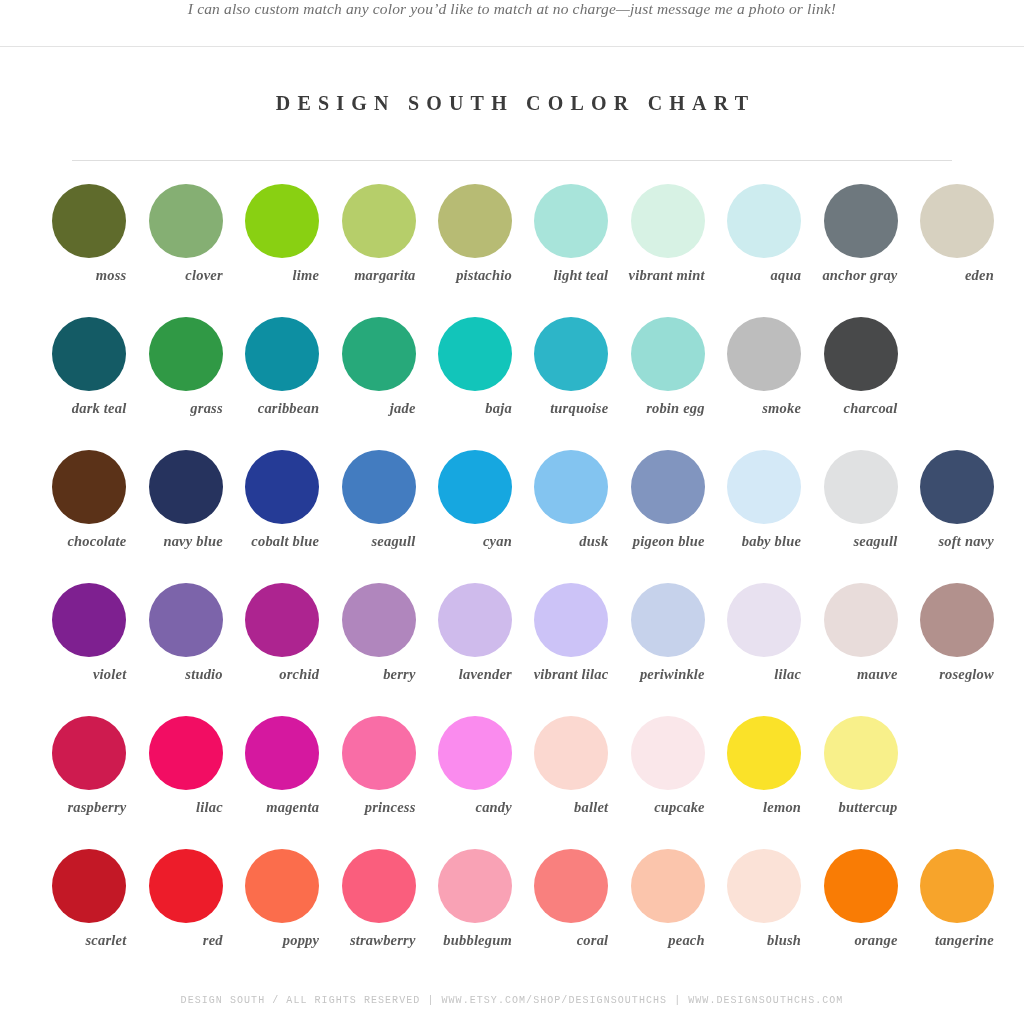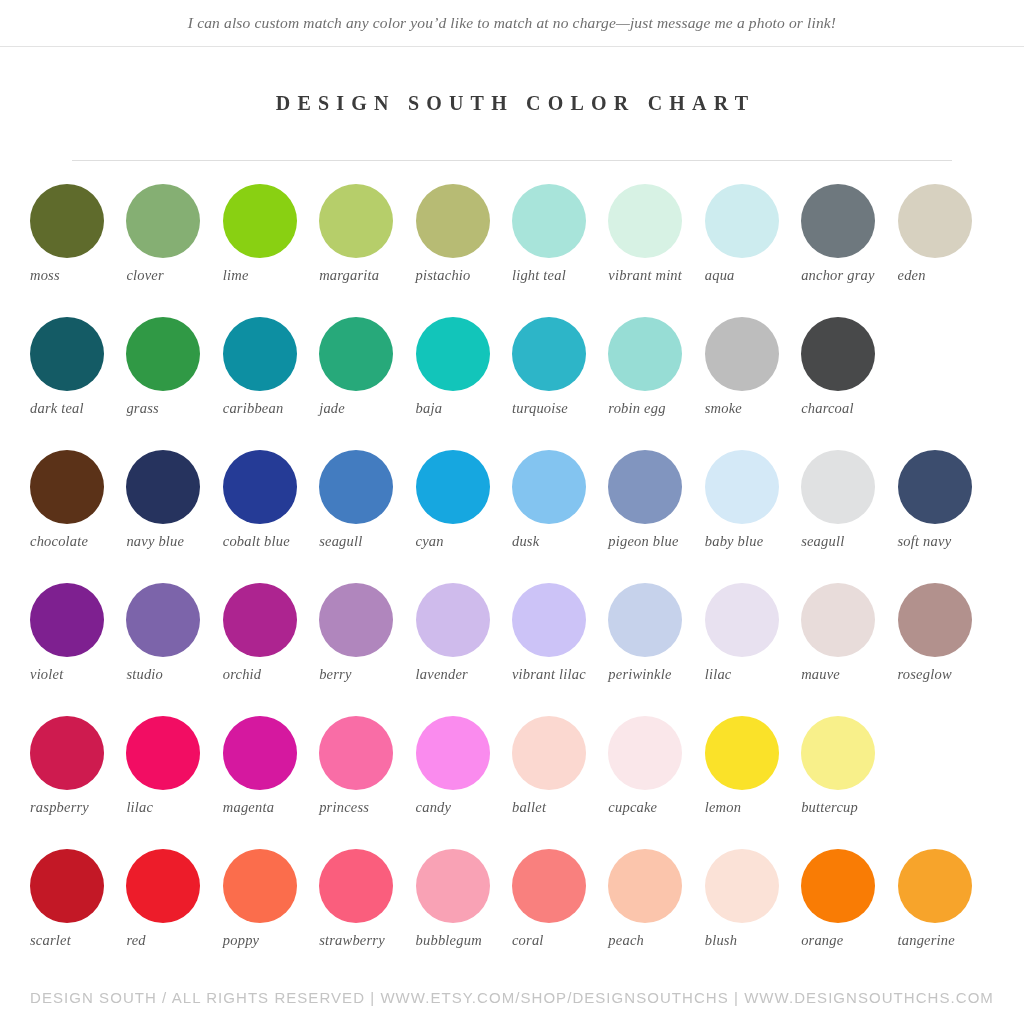--- a/index.html
+++ b/index.html
@@ -15,21 +15,21 @@
     overflow: hidden;
     position: relative;
   }
 
   
   .top-banner {
     height: 47px;
     box-sizing: border-box;
     border-bottom: 1px solid #e3e3e3;
     display: flex;
-    align-items: center;
+    align-items: flex-start;
     justify-content: center;
   }
   .top-banner-text {
     font-family: "Liberation Serif", "DejaVu Serif", serif;
     font-style: italic;
     font-size: 15.5px;
     letter-spacing: 0.15px;
     color: #6f6f6f;
     white-space: nowrap;
   }
@@ -70,21 +70,22 @@
     box-sizing: border-box;
   }
   .row {
     display: flex;
     height: 133px;
   }
   .cell {
     width: 96.4px;
     display: flex;
     flex-direction: column;
-    align-items: flex-start;
+    align-items: flex-end;
+    font-weight: bold;
   }
   .swatch {
     width: 74px;
     height: 74px;
     border-radius: 50%;
     flex: 0 0 auto;
   }
   .swatch-label {
     margin-top: 9px;
     font-family: "Liberation Serif", "DejaVu Serif", serif;
@@ -99,22 +100,22 @@
 
   
   .footer {
     position: absolute;
     left: 0;
     right: 0;
     bottom: 18px;
     text-align: center;
   }
   .footer-text {
-    font-family: Liberation Sans, sans-serif;
-    font-size: 15px;
+    font-family: Liberation Mono, monospace;
+    font-size: 10px;
     letter-spacing: 1.05px;
     color: #c4c4c4;
     white-space: nowrap;
   }
 </style>
 </head>
 <body>
 
 <div class="top-banner">
   <div class="top-banner-text">I can also custom match any color you’d like to match at no charge—just message me a photo or link!</div>

